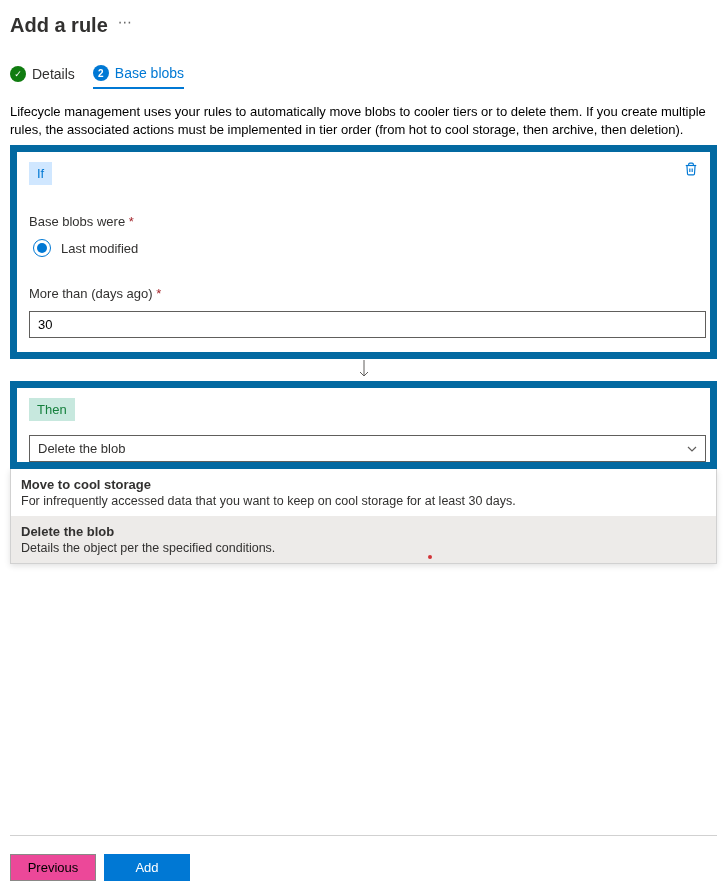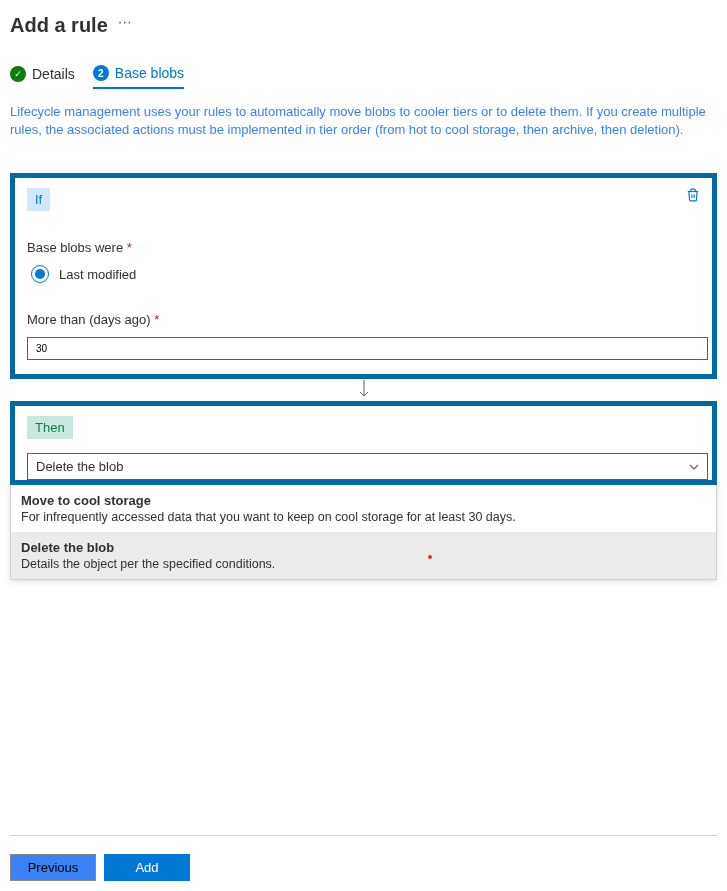--- a/index.html
+++ b/index.html
@@ -74,26 +74,26 @@
       background: #0078d4;
       color: #fff;
       display: inline-flex;
       align-items: center;
       justify-content: center;
       font-size: 10px;
       font-weight: 600;
     }
     .description {
       font-size: 13px;
-      color: #3b82f6;
-      margin-bottom: 34px;
+      color: #000000;
+      margin-bottom: 6px;
       line-height: 1.4;
     }
     .card {
-      border: 5px solid #0369a1;
+      border: 7px solid #0369a1;
       padding: 10px 4px 14px 12px;
       position: relative;
       margin-bottom: 0;
     }
     .badge {
       display: inline-block;
       padding: 4px 8px;
       font-size: 13px;
       font-weight: 400;
     }
@@ -148,21 +148,21 @@
     .radio-inner {
       width: 10px;
       height: 10px;
       border-radius: 50%;
       background: #0078d4;
     }
     .text-input {
       width: 100%;
       padding: 5px 8px;
       border: 1px solid #605e5c;
-      font-size: 10px;
+      font-size: 13px;
       font-family: inherit;
     }
     .connector {
       display: flex;
       justify-content: center;
       height: 22px;
       align-items: center;
       color: #605e5c;
     }
     .select-wrapper {
@@ -229,21 +229,21 @@
       display: flex;
       gap: 8px;
     }
     .btn {
       padding: 5px 0;
       width: 86px;
       font-size: 13px;
       font-family: inherit;
       cursor: pointer;
       border: 1px solid #8a8886;
-      background: #3b82f6;
+      background: #ec4899;
       text-align: center;
     }
     .btn-primary {
       background: #0078d4;
       color: #fff;
       border-color: #0078d4;
     }
   </style>
 </head>
 <body>

